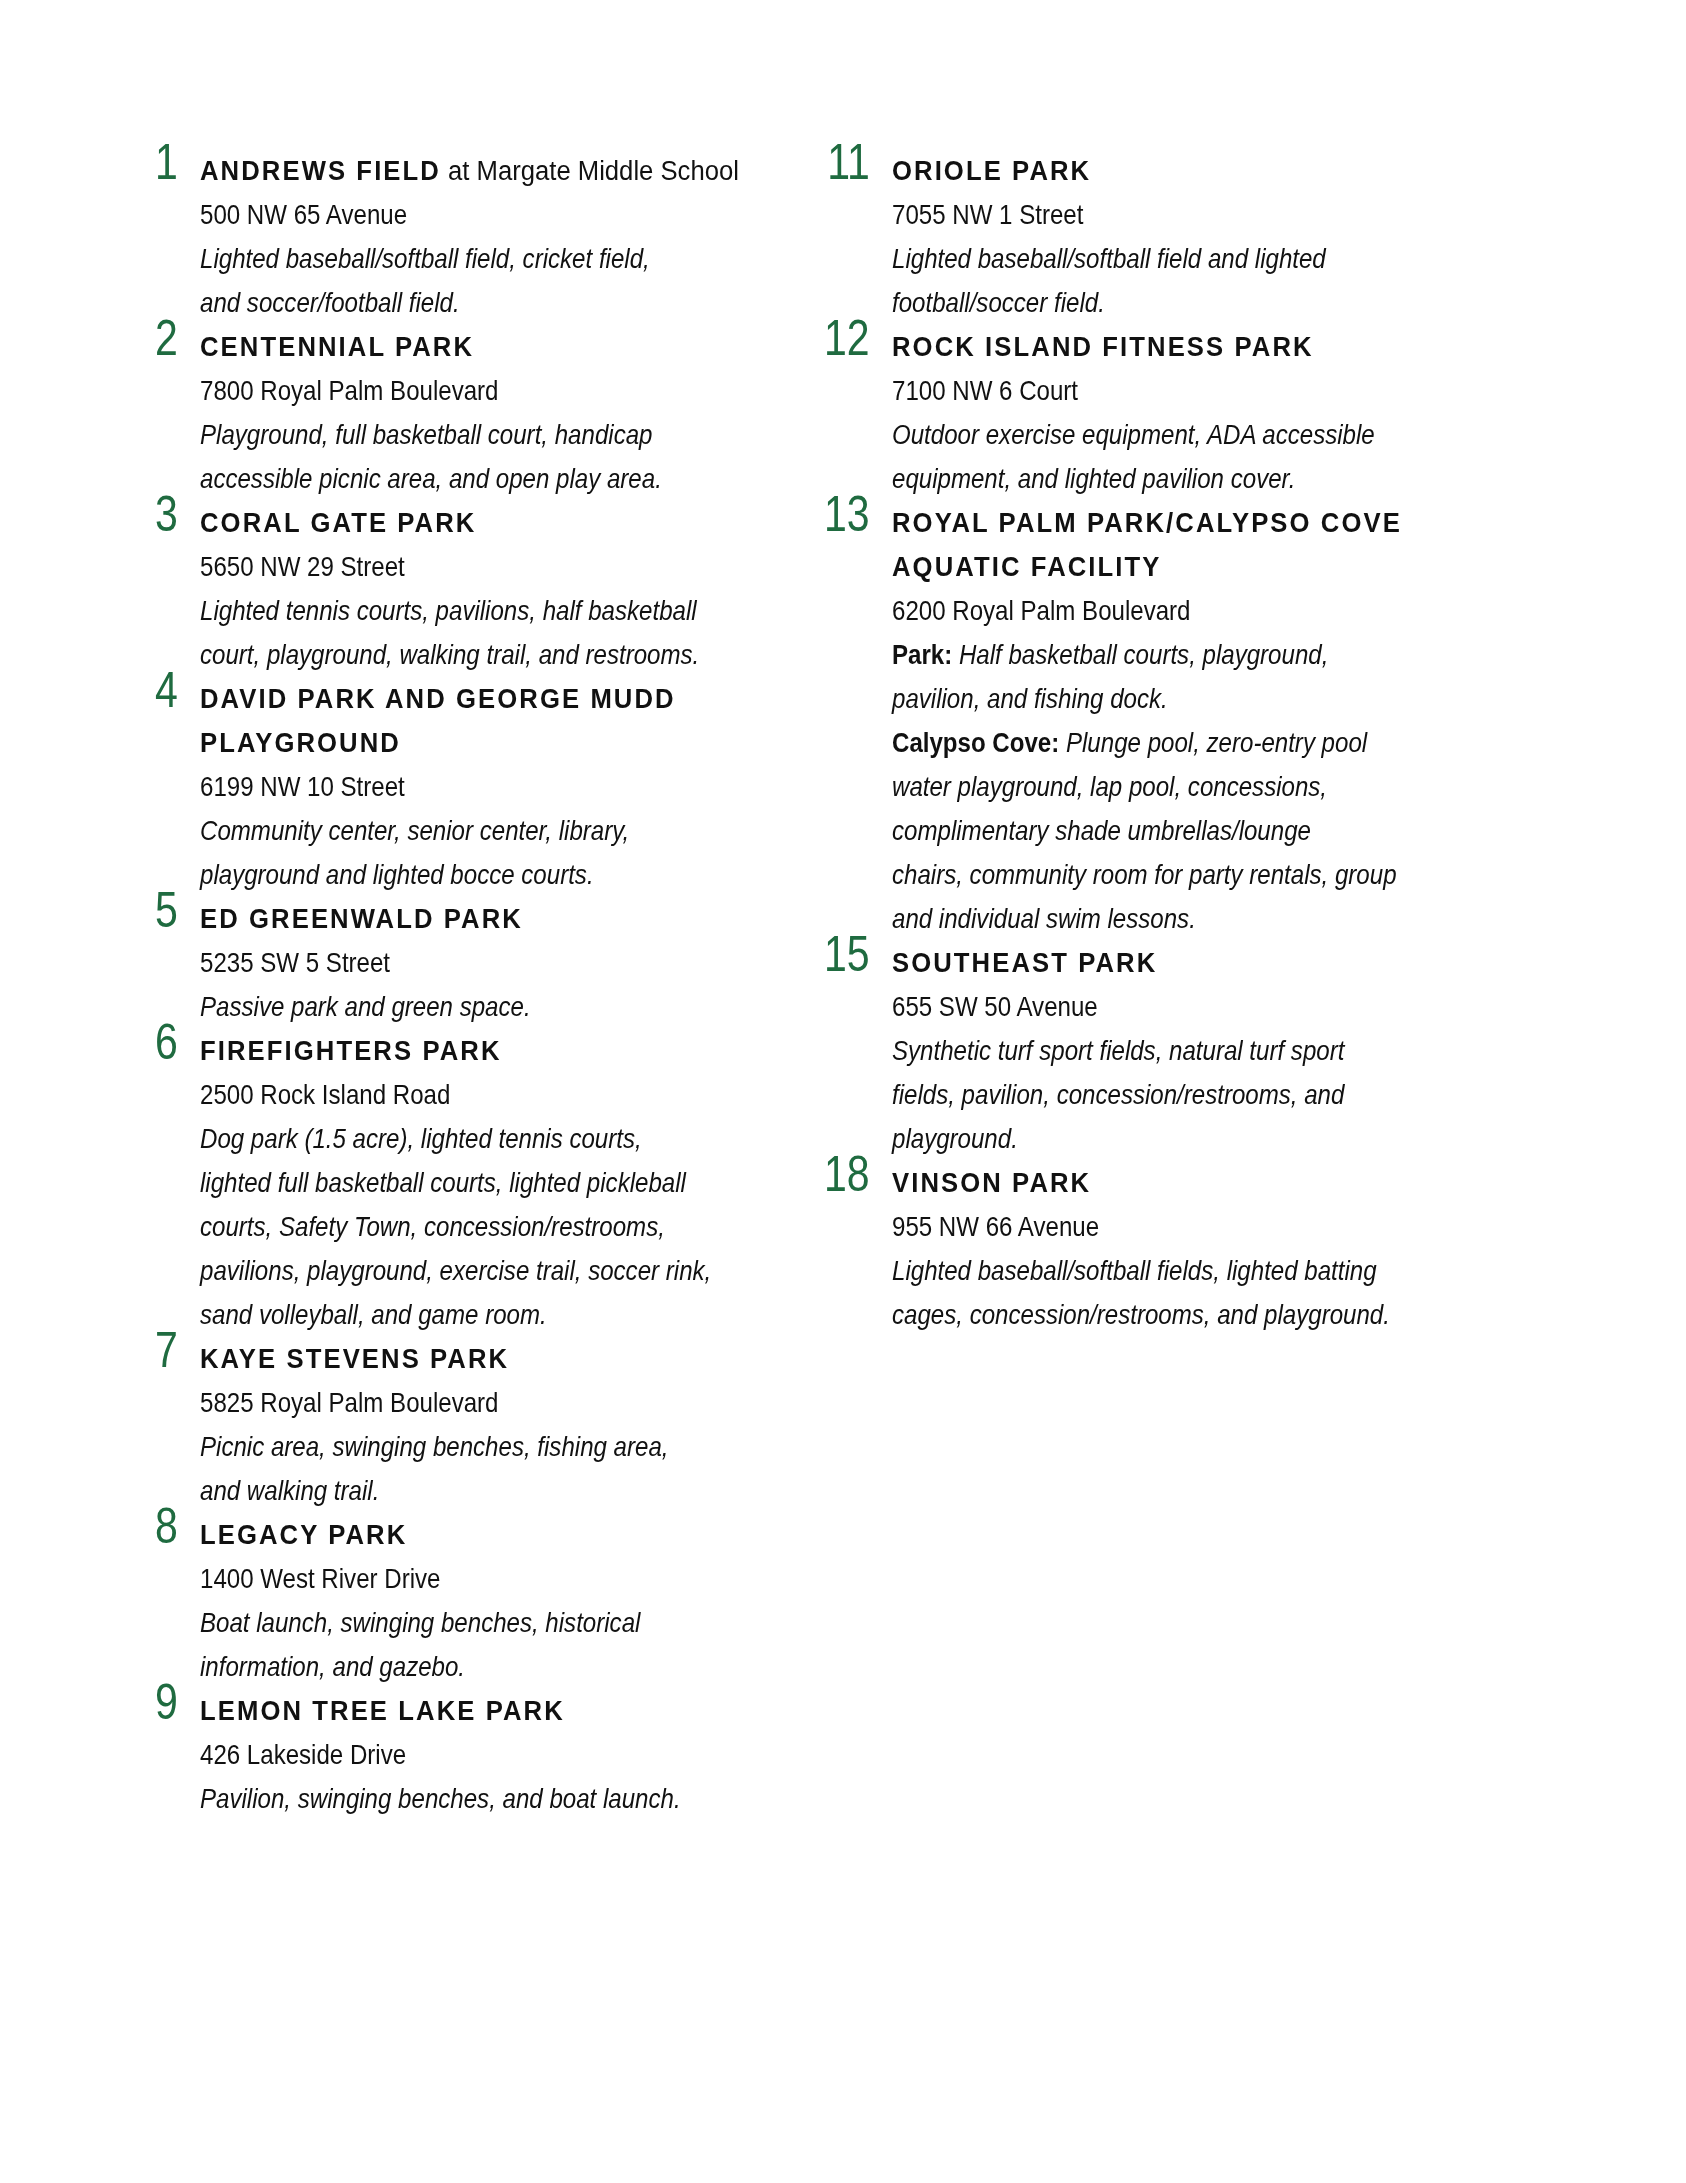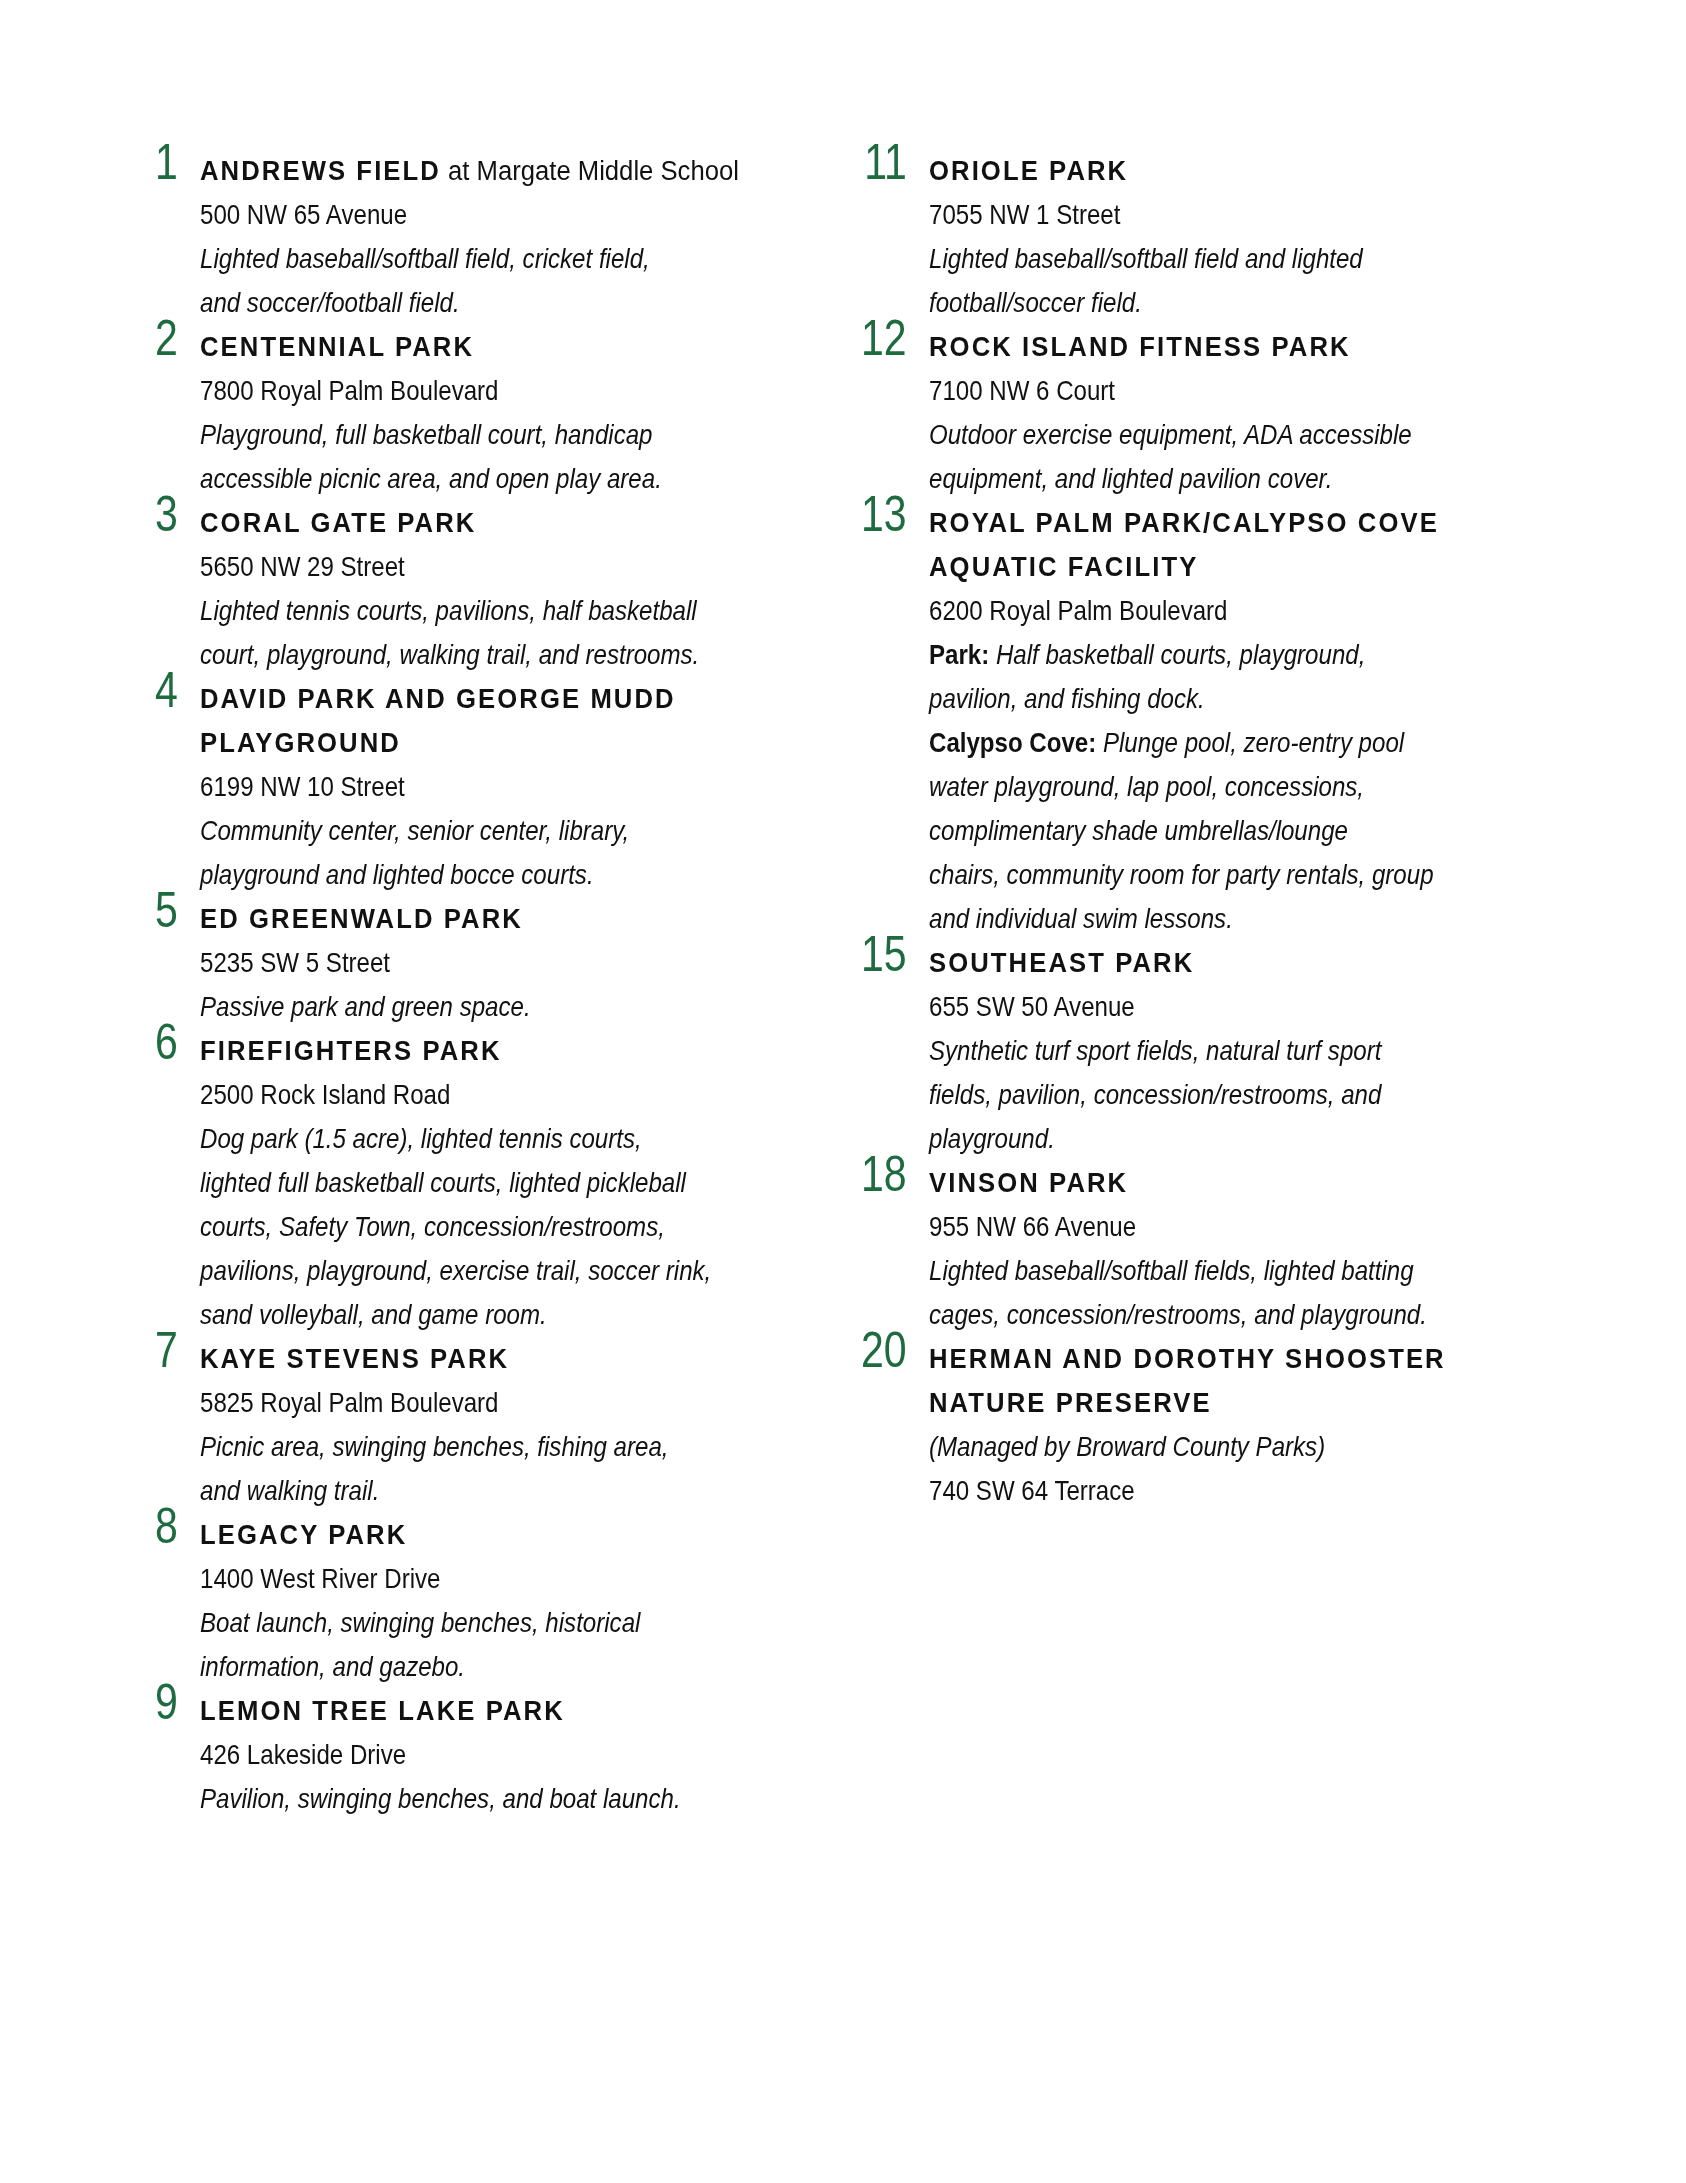--- a/index.html
+++ b/index.html
@@ -1,20 +1,20 @@
 <!DOCTYPE html>
 <html style="font-size:13.4px"><head>
 <meta charset="utf-8">
 <style>
   html, body { margin: 0; padding: 0; background: #ffffff; }
   body { width: 1687px; height: 2183px; position: relative; overflow: hidden;
          font-family: "Liberation Sans", sans-serif; color: #111111; }
   .column { position: absolute; top: 149px; }
   .col-left { left: 200px; width: 638px; }
-  .col-right { left: 929px; width: 672px; }
+  .col-right { left: 892px; width: 672px; }
   .entry { position: relative; }
   .num { position: absolute; right: calc(100% + 22px); top: -11.8px;
          font-family: "Liberation Sans Narrow", "Liberation Sans", sans-serif;
          font-size: 50px; line-height: 50px; color: #1f6b40; font-weight: normal;
          transform: scaleX(0.82); transform-origin: right top; }
   .line { height: 44px; line-height: 44px; white-space: nowrap;
           font-size: 28px; transform: scaleX(0.86); transform-origin: left center; }
   .title { font-weight: bold; letter-spacing: 2.2px; font-size: 27px; transform: scaleX(0.95); }
   .title .suffix { font-weight: normal; letter-spacing: 0; }
   .addr { font-style: normal; }
@@ -148,21 +148,14 @@
 
   <div class="entry">
     <div class="num">18</div>
     <div class="line title">VINSON PARK</div>
     <div class="line addr">955 NW 66 Avenue</div>
     <div class="line desc">Lighted baseball/softball fields, lighted batting</div>
     <div class="line desc">cages, concession/restrooms, and playground.</div>
   </div>
 
 
-  <div class="entry">
-    <div class="num">20</div>
-    <div class="line title">HERMAN AND DOROTHY SHOOSTER</div>
-    <div class="line title">NATURE PRESERVE</div>
-    <div class="line desc">(Managed by Broward County Parks)</div>
-    <div class="line addr">740 SW 64 Terrace</div>
-  </div>
 </div>
 
 
 </body></html>

